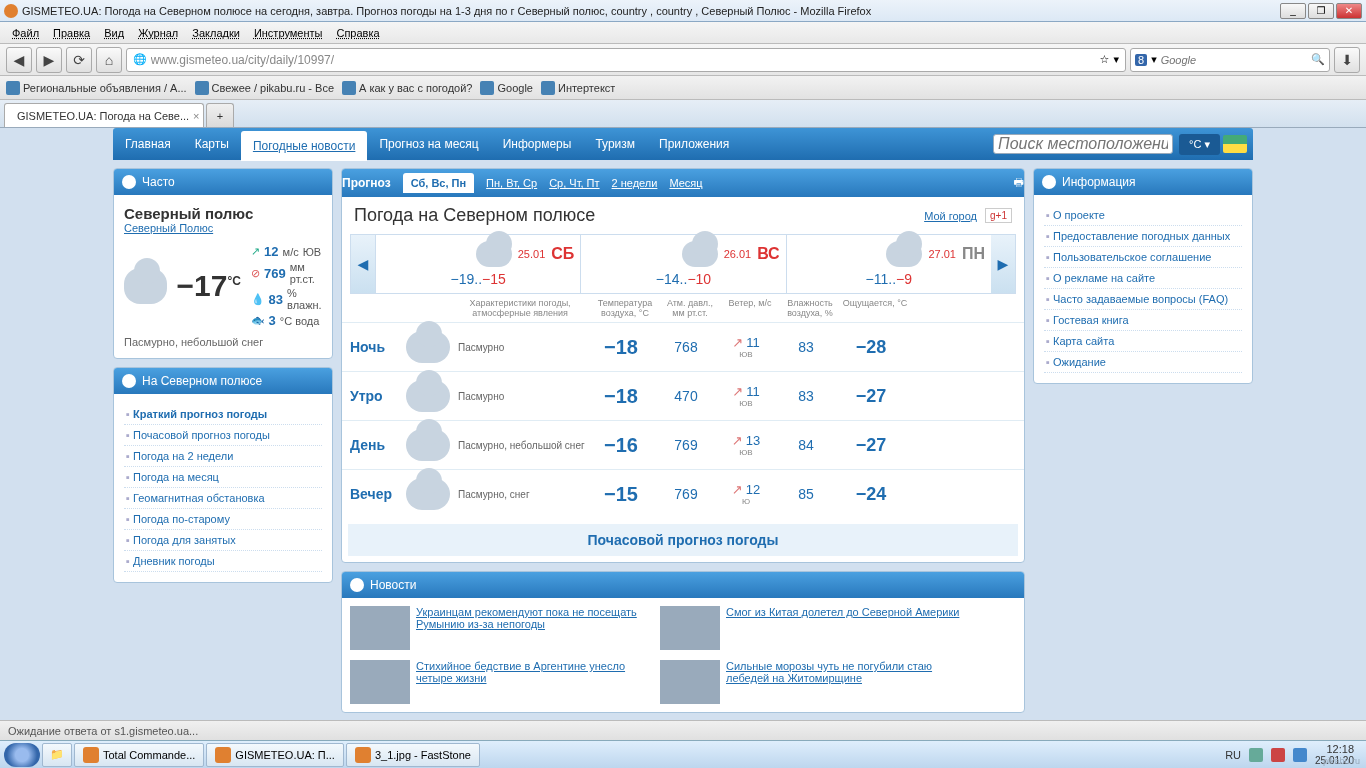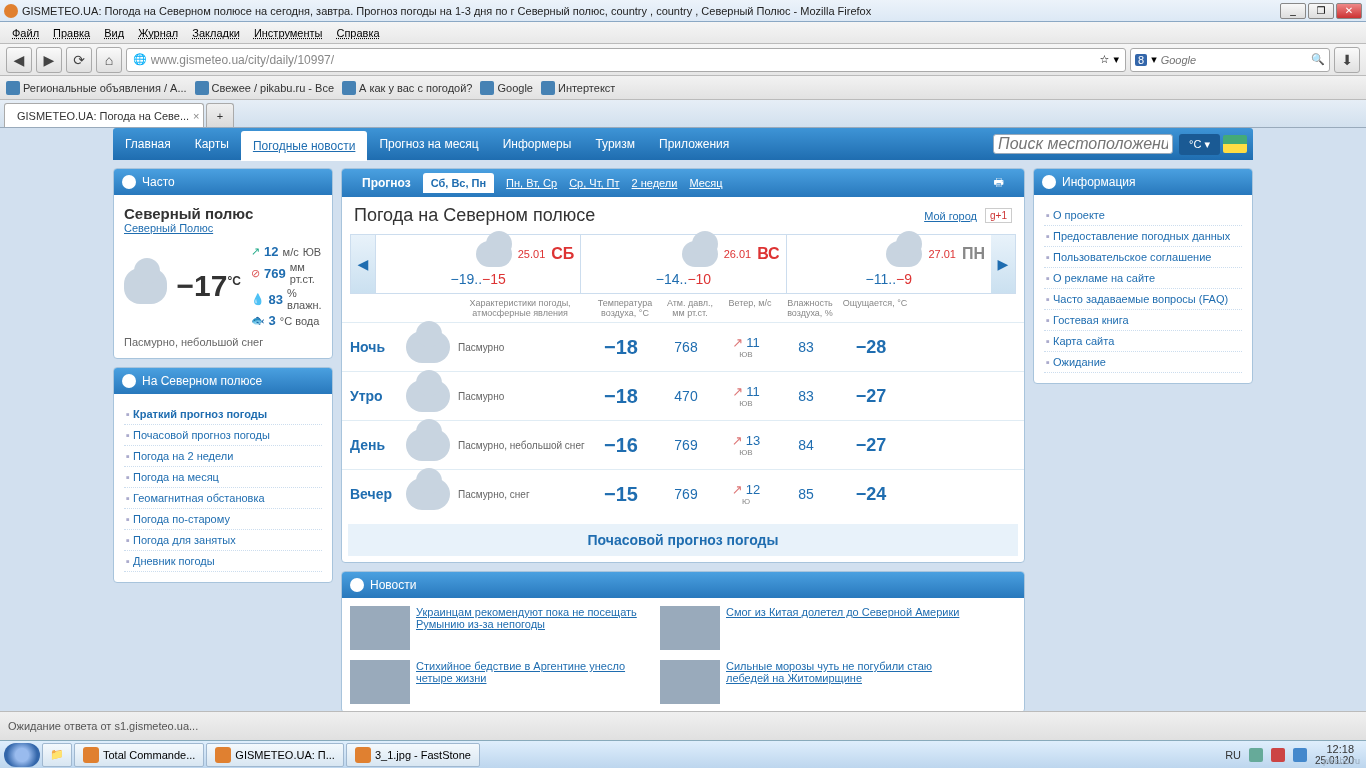--- a/index.html
+++ b/index.html
@@ -50,21 +50,21 @@
 .cloudico{width:50px;height:36px;background:#c8d4e0;border-radius:16px;position:relative}
 .cloudico::before{content:"";position:absolute;width:26px;height:26px;background:#c8d4e0;border-radius:50%;top:-10px;left:10px}
 .metrics{margin-left:auto;font-size:11px;color:#555}
 .metrics div{margin:2px 0;display:flex;align-items:center;gap:4px}
 .metrics b{color:#1f6db0;font-size:13px}
 .cond{font-size:11px;color:#666;margin-top:6px}
 .llist{list-style:none}
 .llist li{padding:4px 2px;border-bottom:1px dotted #cde}
 .llist li a{color:#1f6db0;text-decoration:none}
 .llist li::before{content:"▪ ";color:#aac}
-.ftabs{height:28px;background:linear-gradient(#4aa0e0,#2878bc);display:flex;align-items:center;padding:0 20px;gap:12px;border-radius:3px 3px 0 0}
+.ftabs{height:28px;background:linear-gradient(#4aa0e0,#2878bc);display:flex;align-items:center;padding:0 0;gap:12px;border-radius:3px 3px 0 0}
 .ftabs .ft{color:#fff;font-size:11px;text-decoration:underline}
 .ftabs .ft.act{background:#fff;color:#1f6db0;padding:4px 8px;border-radius:3px 3px 0 0;text-decoration:none;font-weight:bold}
 .ftabs .lbl{color:#fff;font-size:12px;font-weight:bold}
 .ftitle{display:flex;align-items:center;padding:8px 12px}
 .ftitle h2{font-size:18px;font-weight:normal;color:#333;flex:1}
 .ftitle .mc{color:#1f6db0;font-size:11px;text-decoration:underline;margin-right:8px}
 .gplus{background:#fff;border:1px solid #ccc;padding:1px 4px;font-size:10px;color:#c33}
 .daystrip{display:flex;border:1px solid #cde;margin:0 8px}
 .arrow{width:24px;background:linear-gradient(#e8f2fa,#cae0f0);display:flex;align-items:center;justify-content:center;color:#1f6db0;font-size:14px}
 .day{flex:1;padding:6px;text-align:center;border-left:1px solid #cde}
@@ -95,21 +95,21 @@
 .trow .c5::before{content:"↗";color:#d77;margin-right:3px}
 .trow .c6{width:60px;font-size:14px;color:#1f6db0;text-align:center}
 .trow .c7{width:70px;font-size:18px;font-weight:bold;color:#1f6db0;text-align:center}
 .hourly{background:#e8f2fa;text-align:center;padding:8px;margin:6px}
 .hourly a{color:#1f6db0;font-size:14px;font-weight:bold;text-decoration:none}
 .newsgrid{display:flex;flex-wrap:wrap;padding:8px;gap:10px}
 .nitem{display:flex;gap:6px;width:300px}
 .nitem .thumb{width:60px;height:44px;background:#9ab;flex-shrink:0}
 .nitem a{color:#1f6db0;font-size:11px;text-decoration:underline}
 .astro{display:flex;justify-content:flex-end;padding:4px 8px;color:#777;font-size:11px}
-.status{position:absolute;bottom:28px;left:0;right:0;height:29px;background:linear-gradient(#f0f0f0,#e0e0e0);border-top:1px solid #bbb;display:flex;align-items:center;padding:0 8px;font-size:11px;color:#555}
+.status{position:absolute;bottom:28px;left:0;right:0;height:20px;background:linear-gradient(#f0f0f0,#e0e0e0);border-top:1px solid #bbb;display:flex;align-items:center;padding:0 8px;font-size:11px;color:#555}
 .taskbar{position:absolute;bottom:0;left:0;right:0;height:28px;background:linear-gradient(#dfeefc,#bdd6ee);border-top:1px solid #8ab;display:flex;align-items:center;padding:0 4px;gap:2px}
 .start{width:36px;height:24px;background:radial-gradient(circle,#9be 30%,#36a 70%);border-radius:12px}
 .tbtn{height:24px;padding:0 8px;background:linear-gradient(#f4f9fd,#d8e6f2);border:1px solid #a0b8d0;border-radius:2px;display:flex;align-items:center;gap:4px;font-size:11px;max-width:160px;overflow:hidden;white-space:nowrap}
 .tbtn .tico{width:16px;height:16px;background:#e08030;border-radius:3px}
 .tray{margin-left:auto;display:flex;align-items:center;gap:8px;padding:0 8px;font-size:11px;color:#333}
 .trayico{width:14px;height:14px;background:#6a9;border-radius:2px}
 </style>
 </head>
 <body>
 

